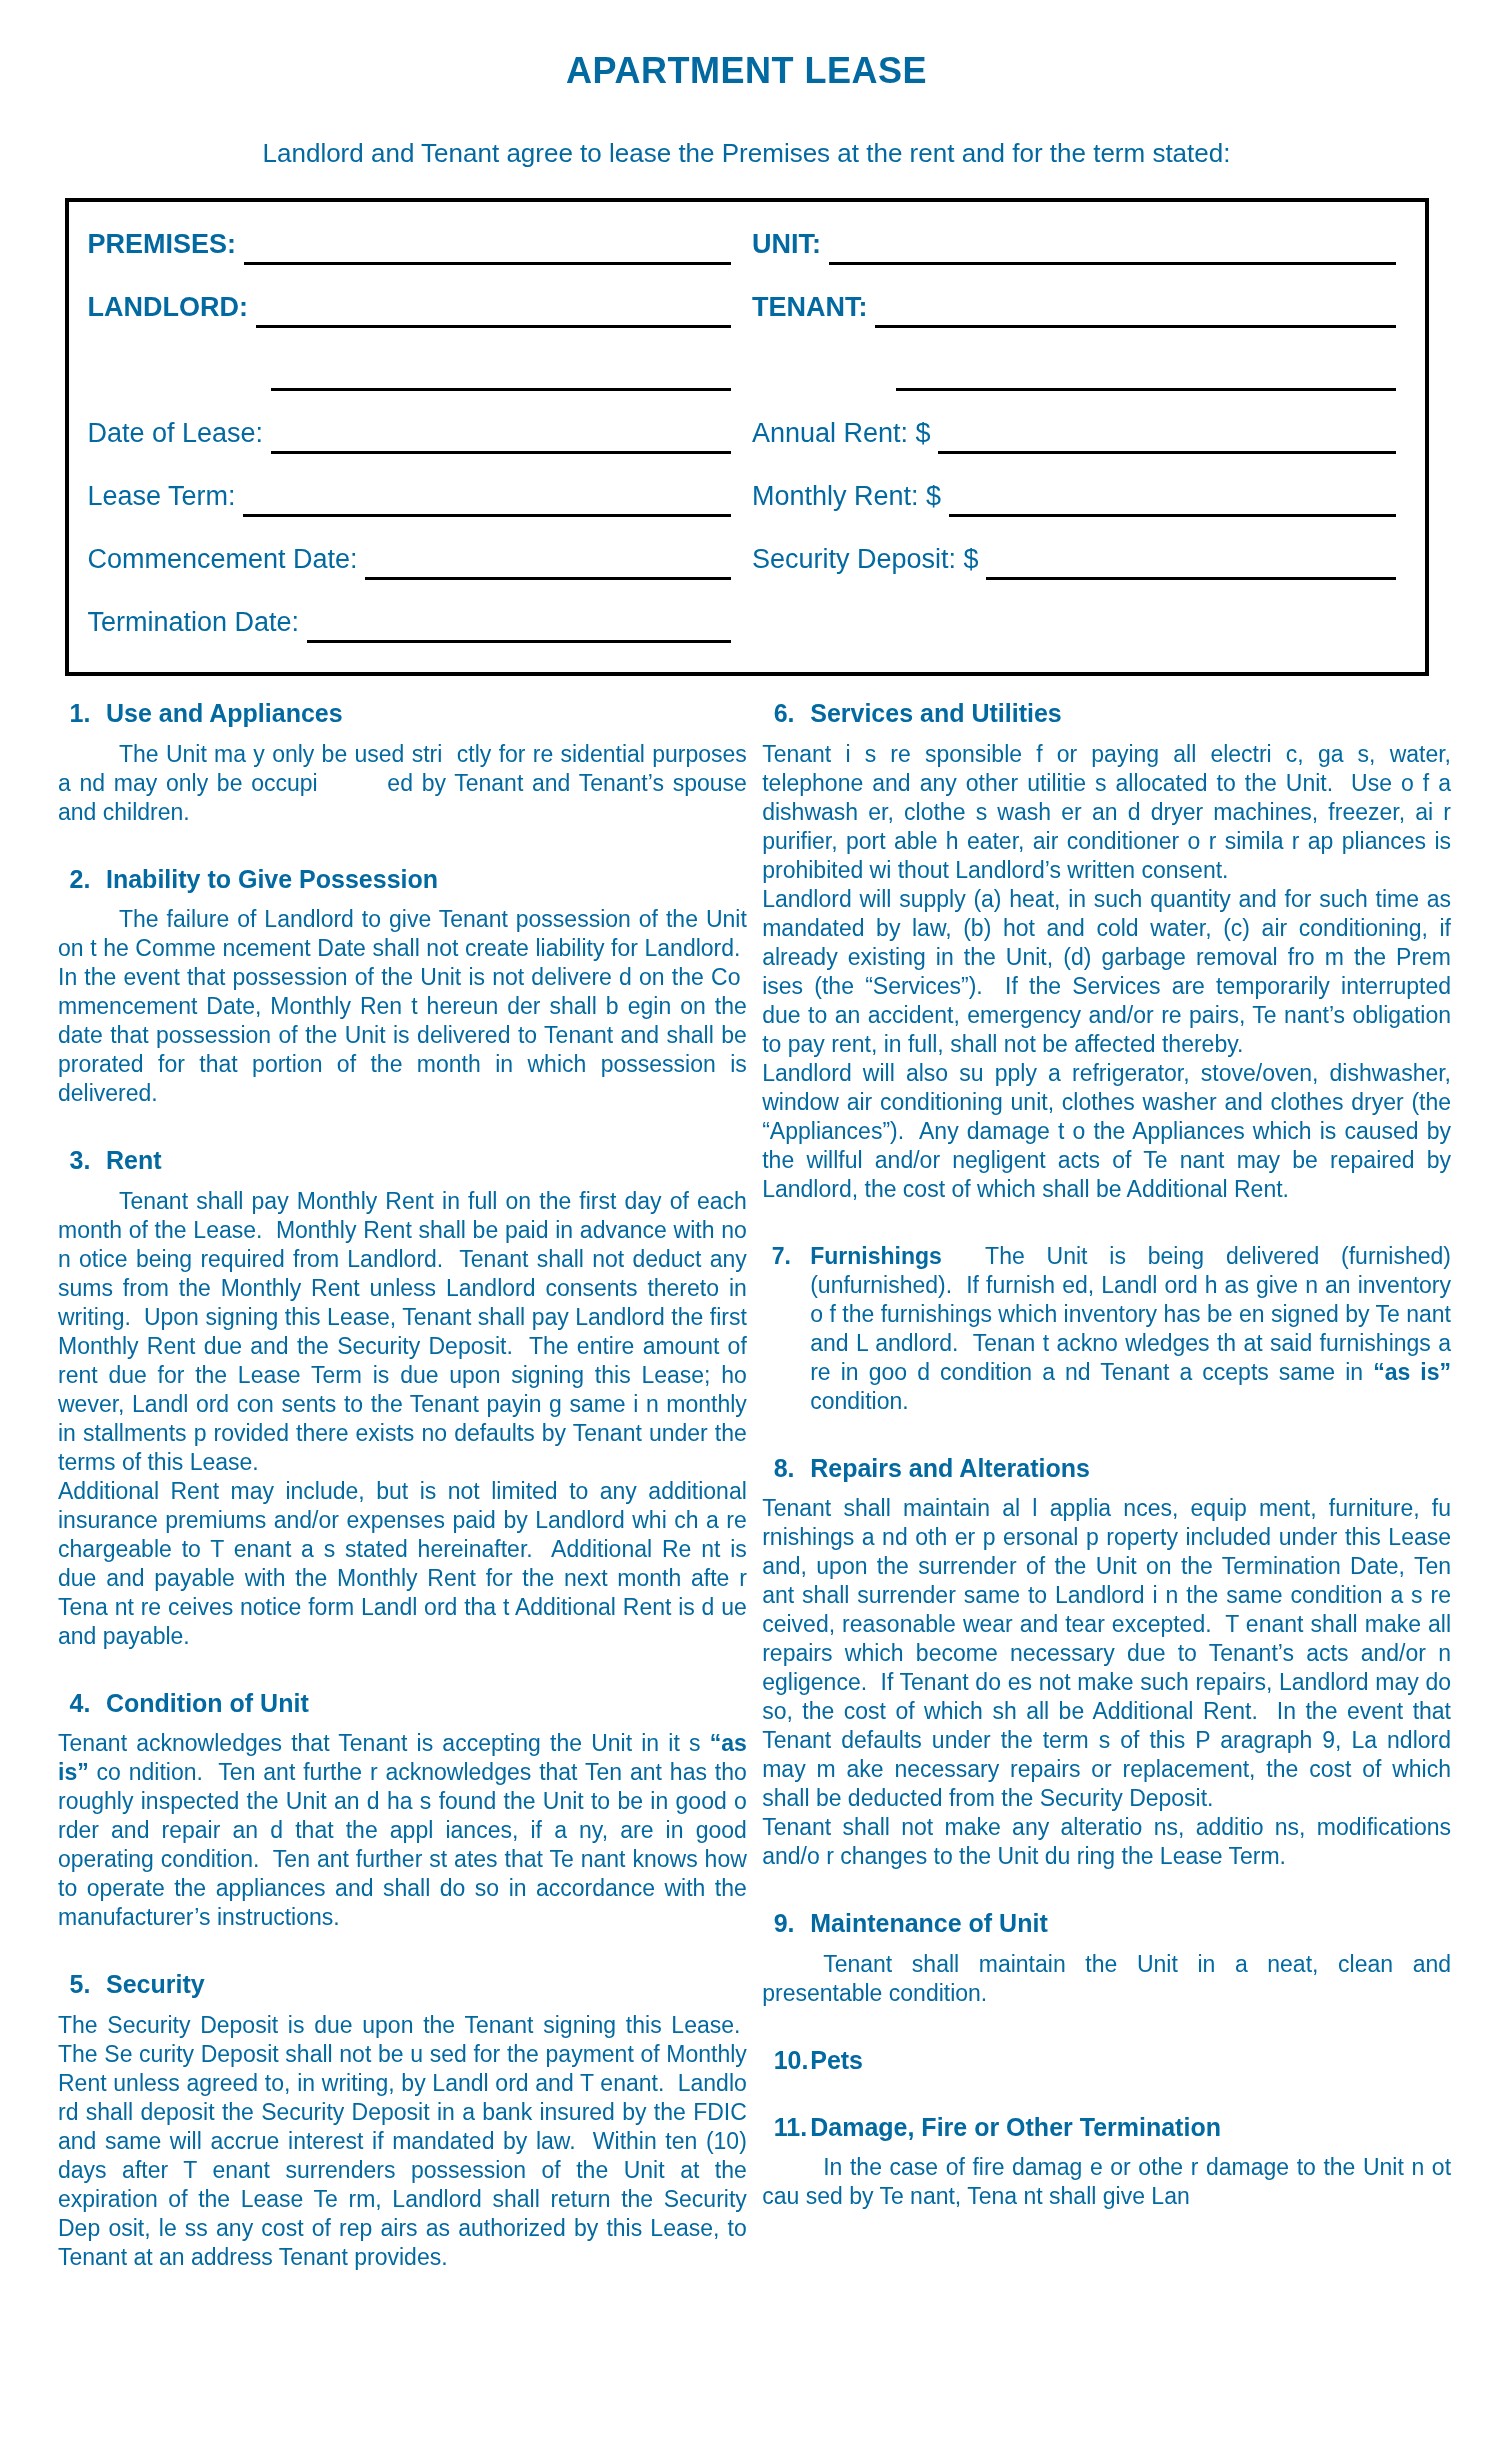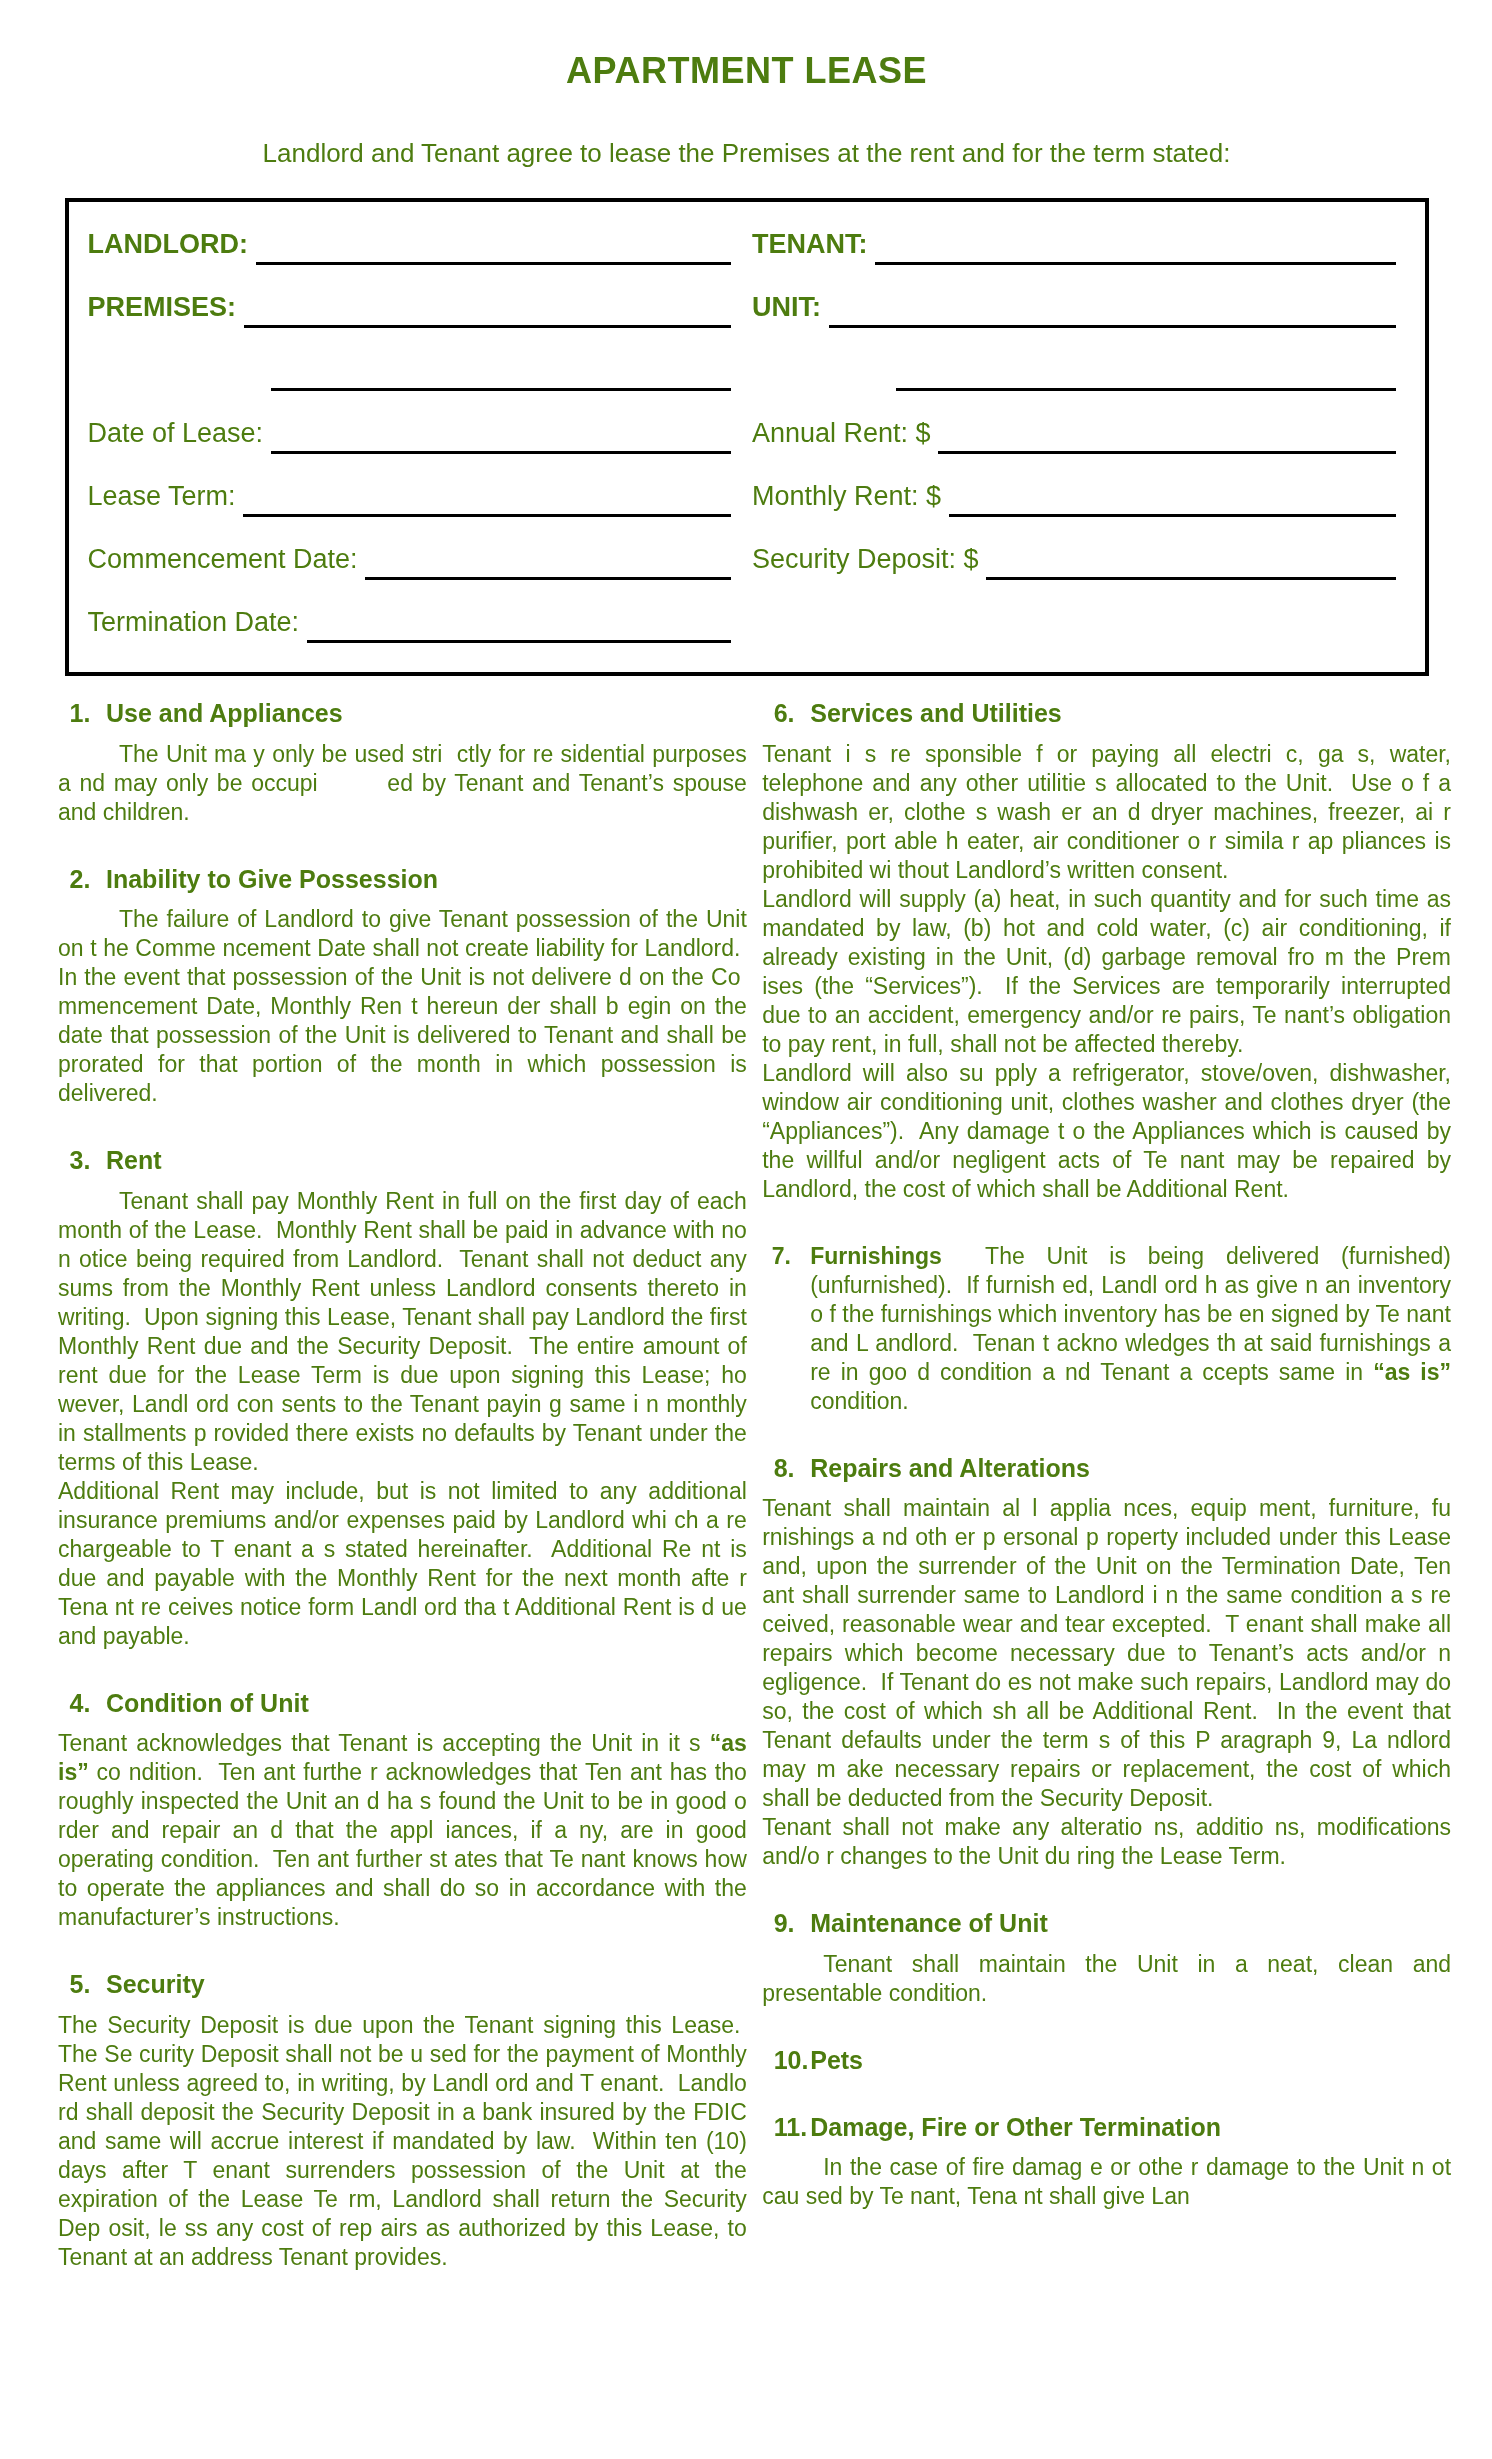--- a/index.html
+++ b/index.html
@@ -1,19 +1,19 @@
 <!DOCTYPE html>
 <html><head>
 <meta charset="utf-8">
 <style>
   html,body{margin:0;padding:0;background:#fff;}
   .page{
     position:relative;
     width:1493px;height:2459px;
-    background:#ffffff;color:#4d7c0f;
+    background:#ffffff;color:#0369a1;
     font-family:"Liberation Sans", sans-serif;
     overflow:hidden;
   }
   .title{
     font-size:36px;font-weight:bold;text-align:center;
     padding-top:50px;letter-spacing:0.5px;
   }
   .subtitle{
     font-size:26px;text-align:center;margin-top:46px;
   }
@@ -55,35 +55,35 @@
 </head>
 <body>
 
 <div class="page">
   <div class="title">APARTMENT LEASE</div>
   <div class="subtitle">Landlord and Tenant agree to lease the Premises at the rent and for the term stated:</div>
 
   <div class="form-box" id="form-rows">
       <div class="frow">
         <div class="fcell">
+          <span class="flabel bold">PREMISES:</span>
+          <span class="fblank"></span>
+        </div>
+        <div class="fcell">
+          <span class="flabel bold">UNIT:</span>
+          <span class="fblank"></span>
+        </div>
+      </div>
+      <div class="frow">
+        <div class="fcell">
           <span class="flabel bold">LANDLORD:</span>
           <span class="fblank"></span>
         </div>
         <div class="fcell">
           <span class="flabel bold">TENANT:</span>
-          <span class="fblank"></span>
-        </div>
-      </div>
-      <div class="frow">
-        <div class="fcell">
-          <span class="flabel bold">PREMISES:</span>
-          <span class="fblank"></span>
-        </div>
-        <div class="fcell">
-          <span class="flabel bold">UNIT:</span>
           <span class="fblank"></span>
         </div>
       </div>
       <div class="frow">
         <div class="fcell">
           <span class="fblank" style="margin-left: 183px;"></span>
         </div>
         <div class="fcell">
           <span class="fblank" style="margin-left: 144px;"></span>
         </div>

